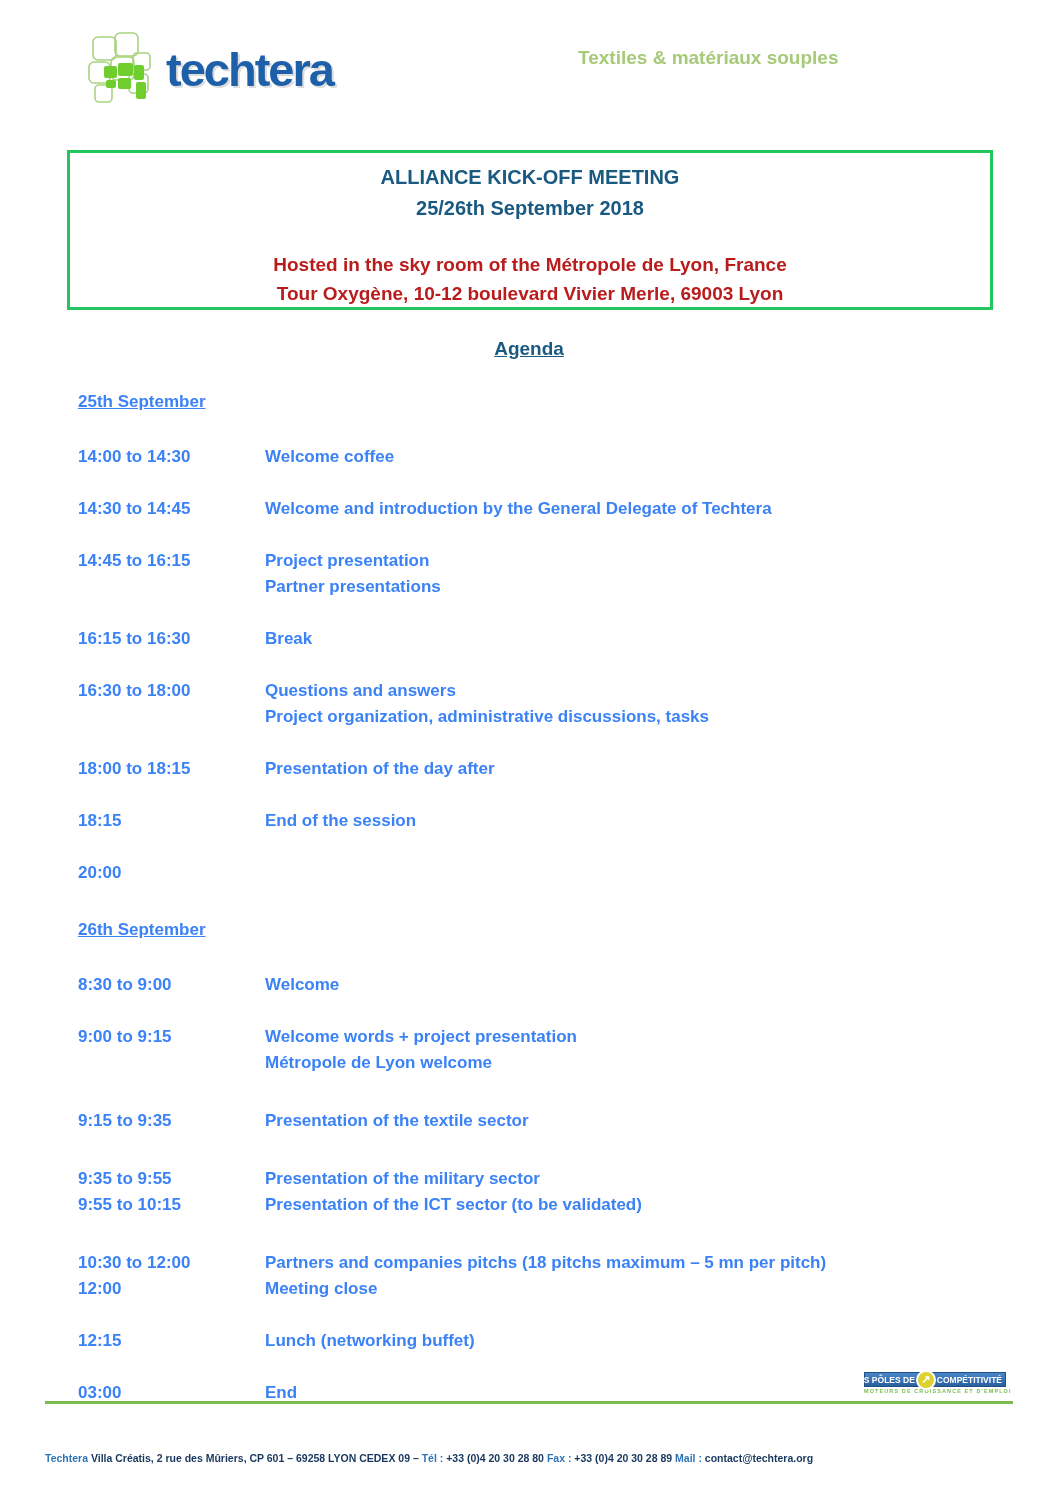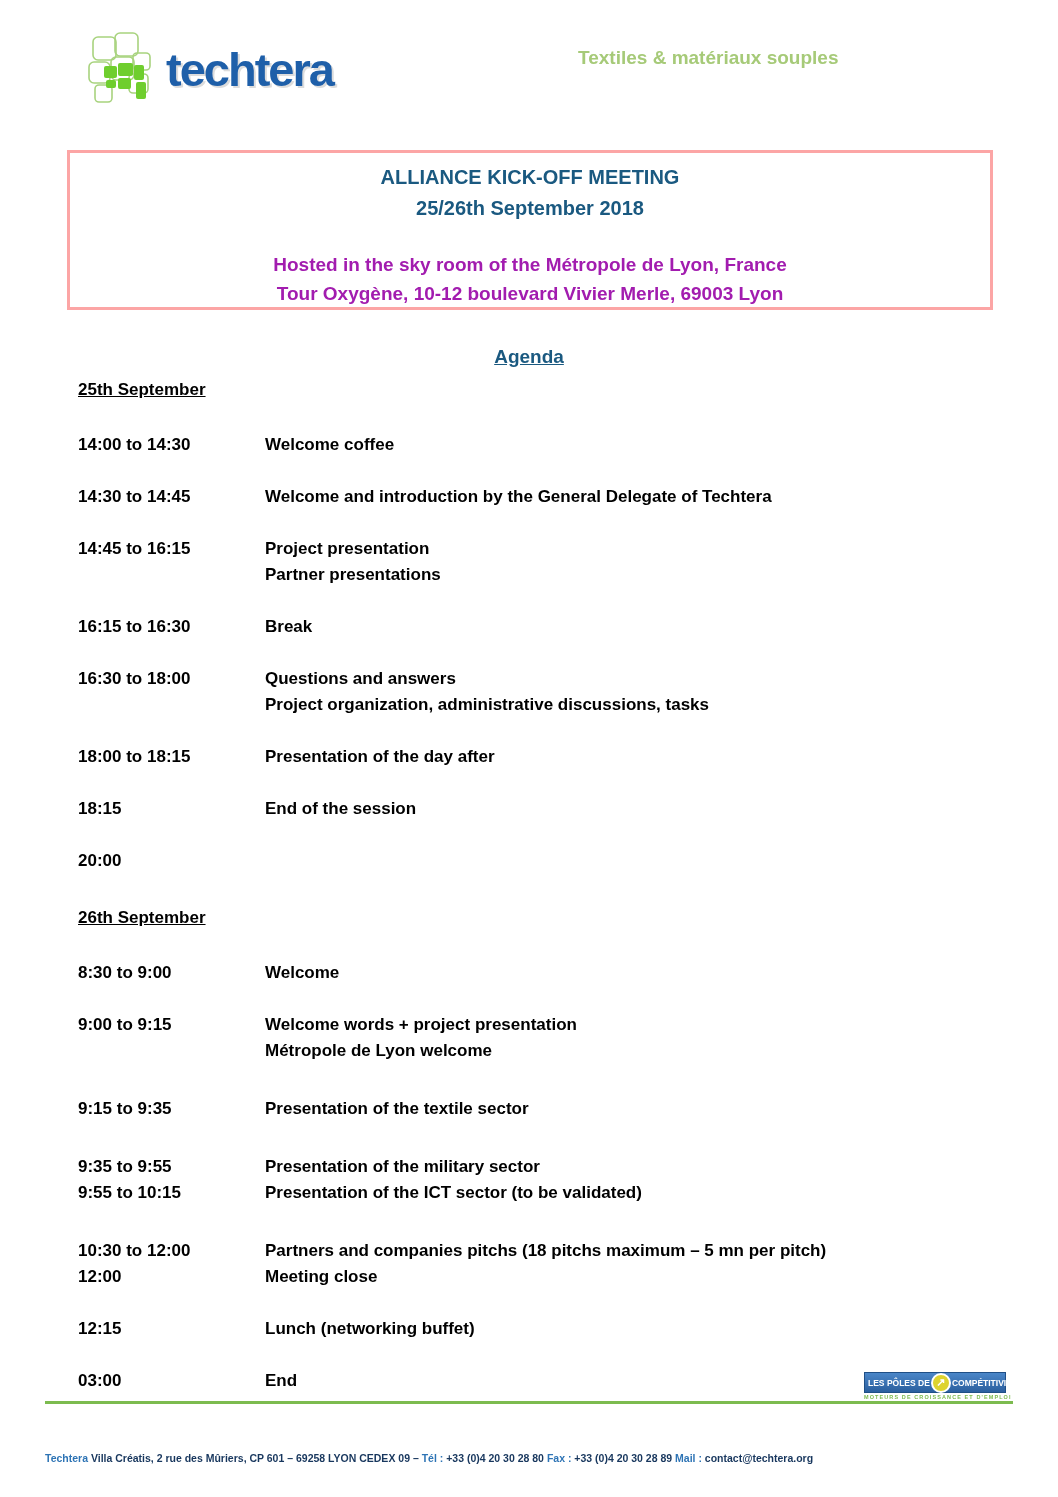--- a/index.html
+++ b/index.html
@@ -22,60 +22,59 @@
     text-shadow:2px 2px 0 rgba(140,140,140,0.30);
   }
   .brand-tagline {
     position:absolute; left:578px; top:47px;
     font-size:19px; font-weight:bold; color:#A6CA78;
   }
 
   
   .header-box {
     position:absolute; left:67px; top:150px; width:926px; height:160px;
-    border:3px solid #fca5a5;
+    border:3px solid #22c55e;
     text-align:center;
   }
   .hb-title { margin-top:9px; font-size:20px; font-weight:bold; color:#1A5980; line-height:31px; }
-  .hb-venue { margin-top:26px; font-size:19px; font-weight:bold; color:#a21caf; line-height:29px; }
+  .hb-venue { margin-top:26px; font-size:19px; font-weight:bold; color:#b91c1c; line-height:29px; }
 
   
   .agenda-heading {
     position:absolute; left:0; top:338px; width:100%;
     text-align:center; font-size:19px; font-weight:bold;
     color:#1A5980;
-    margin-top:8px;
   }
   .agenda-heading span { text-decoration:underline; }
 
   .agenda-body {
-    position:absolute; left:78px; top:380px; width:900px;
-    color:#000000; font-size:17px; font-weight:bold;
+    position:absolute; left:78px; top:392px; width:900px;
+    color:#3b82f6; font-size:17px; font-weight:bold;
   }
   .section-title {
     display:inline-block;
     font-size:17px; font-weight:bold; text-decoration:underline;
     margin-bottom:32px;
   }
   .section-2 { margin-top:34px; }
   .row {
     display:grid; grid-template-columns:187px 1fr;
     line-height:26px;
     margin-bottom:26px;
   }
   .row.tight { margin-bottom:0px;margin-top:32px; }
   .row .time { white-space:nowrap; }
 
   
   .poles-logo { position:absolute; left:864px; top:1372px; width:142px; }
   .poles-band {
-    position:relative; height:21px;
+    position:relative; height:15px;
     background:linear-gradient(#4a86c8,#2b5f9e);
     border:1px solid #1f4f86;
-    display:flex; align-items:center; justify-content:space-between;
+    display:flex; align-items:center; justify-content:flex-end;
     padding:0 3px;
   }
   .poles-band .ptxt {
     color:#ffffff; font-weight:bold; font-size:8.5px; letter-spacing:0px;
     font-family:"Liberation Sans", sans-serif; white-space:nowrap;
   }
   .poles-circle {
     width:20px; height:20px; border-radius:50%;
     background:#ddd32f; border:2px solid #ffffff;
     display:flex; align-items:center; justify-content:center;

